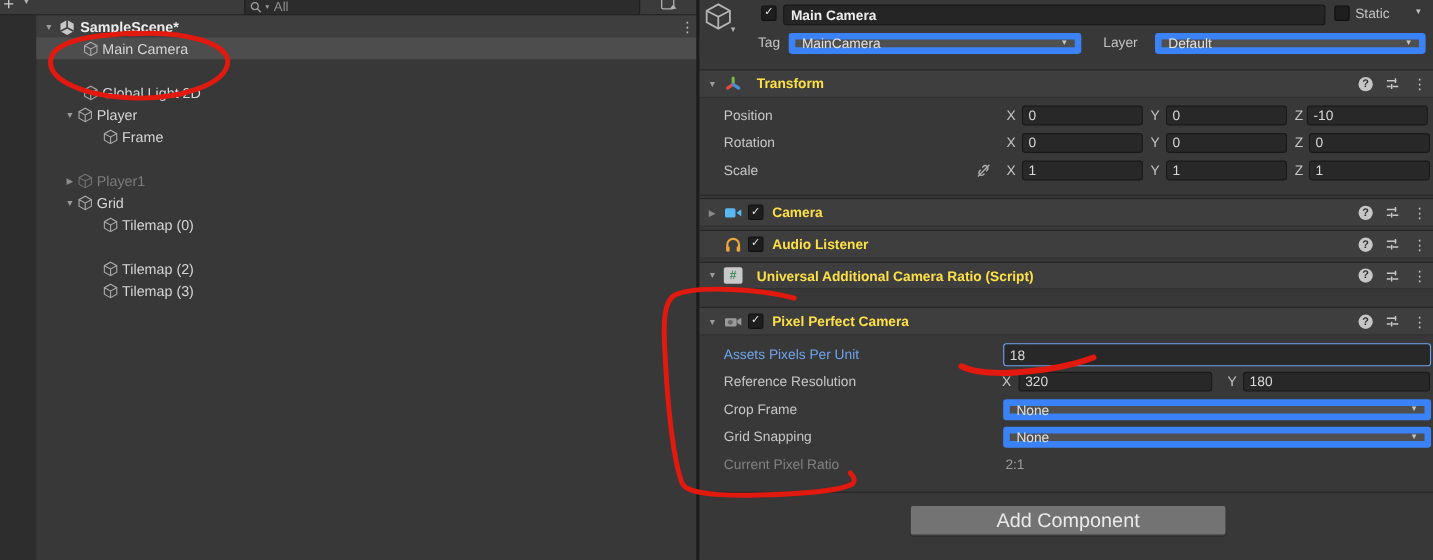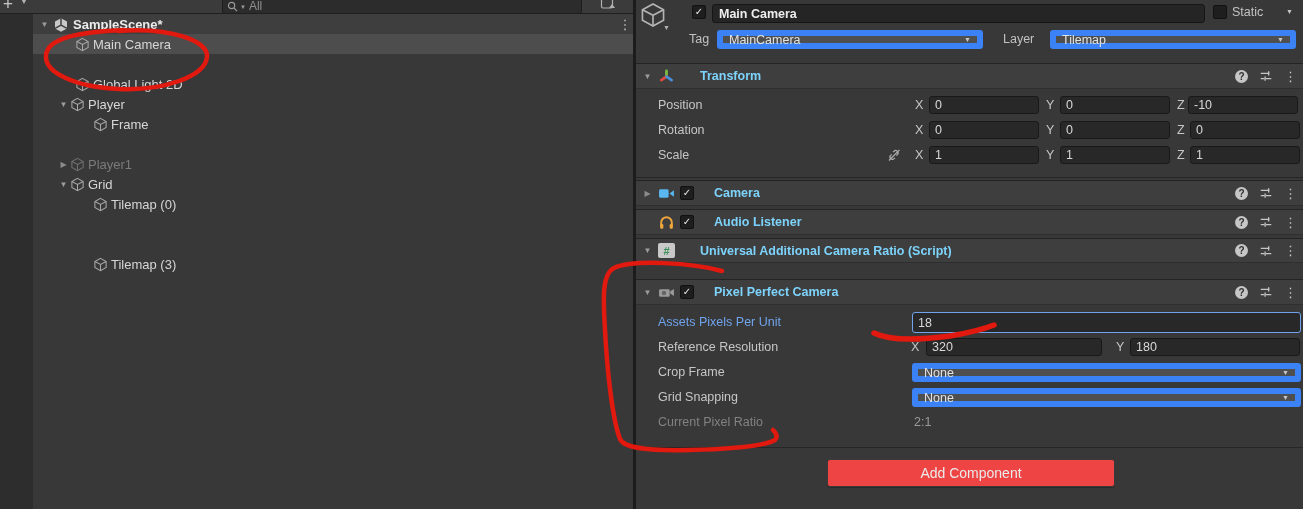--- a/index.html
+++ b/index.html
@@ -39,33 +39,33 @@
   .go-caret{position:absolute;left:27px;top:24px;font-size:7px;color:#b0b0b0;}
   .cb{width:14px;height:14px;background:#1e1e1e;border:1px solid #111;border-radius:2px;display:flex;align-items:center;justify-content:center;box-sizing:border-box;}
   .cb .check{color:#e8e8e8;font-size:10px;line-height:10px;}
   .name-input{position:absolute;left:76px;top:4px;width:493px;height:19px;background:#252525;border:1px solid #161616;border-radius:3px;color:#ededed;font-weight:700;font-size:12.5px;padding:0 6px;box-sizing:border-box;outline:none;font-family:"Liberation Sans",sans-serif;}
   .lbl{color:#c2c2c2;}
   .dd{background:#4f4f4f;border:6px solid #3b82f6;border-radius:3px;height:19px;display:flex;align-items:center;padding:0 6px;box-sizing:border-box;color:#e2e2e2;}
   .dd .dd-caret{margin-left:auto;font-size:7px;color:#c6c6c6;}
   .comp-header{position:absolute;left:0;width:667px;background:#3e3e3e;border-top:1px solid #242424;border-bottom:1px solid #2f2f2f;display:flex;align-items:center;box-sizing:border-box;}
   .comp-header .fold{margin-left:5px;}
   .comp-ic{width:17px;height:17px;margin:0 5px 0 4px;flex:0 0 17px;display:flex;align-items:center;justify-content:center;}
-  .comp-title{font-weight:700;color:#7dd3fc;margin-left:20px;font-size:12.5px;}
+  .comp-title{font-weight:700;color:#fde047;margin-left:8px;font-size:12.5px;}
   .hdr-right{position:absolute;right:6px;top:0;height:100%;display:flex;align-items:center;gap:11px;}
   .help-ic{width:13px;height:13px;border-radius:50%;background:#c6c6c6;color:#2e2e2e;font-size:10px;font-weight:700;display:flex;align-items:center;justify-content:center;}
   .kebab{color:#c6c6c6;font-size:13px;}
   .p-label{position:absolute;left:22px;color:#c6c6c6;}
   .axis{position:absolute;color:#c6c6c6;}
   .vfield{position:absolute;height:18px;background:#282828;border:1px solid #191919;border-radius:3px;color:#d8d8d8;font-size:12.5px;padding:0 5px;box-sizing:border-box;outline:none;font-family:"Liberation Sans",sans-serif;}
   .vfield.focus{border-color:#6fa3ec;}
   .blue-lbl{color:#6fa3ec;}
   .dis-lbl{color:#828282;}
   .dis-val{color:#9a9a9a;}
   .sep{position:absolute;left:0;width:667px;height:1px;background:#262626;}
-  .add-btn{position:absolute;left:191px;top:459px;width:286px;height:26px;background:#ef4444;border:1px solid #3a3a3a;border-radius:3px;color:#eaeaea;font-size:14px;display:flex;align-items:center;justify-content:center;box-shadow:0 1px 0 rgba(0,0,0,.25);}
+  .add-btn{position:absolute;left:191px;top:459px;width:286px;height:26px;background:#737373;border:1px solid #3a3a3a;border-radius:3px;color:#eaeaea;font-size:18px;display:flex;align-items:center;justify-content:center;box-shadow:0 1px 0 rgba(0,0,0,.25);}
   .anno{position:absolute;left:0;top:0;width:1303px;height:509px;pointer-events:none;z-index:40;}
 </style>
 </head>
 <body>
 
 <div class="stage">
 
   <div class="hier">
     <div class="hier-strip"></div>
 
@@ -141,20 +141,27 @@
         </svg>
       <span>Grid</span>
     </div>
     <div class="h-row ind-child" style="top:194px">
       <svg class="cube" viewBox="0 0 16 16">
           <path d="M8 1.5 14 4.8v6.4L8 14.5 2 11.2V4.8z" fill="none" stroke="#a8a8a8" stroke-width="1.1"></path>
           <path d="M2 4.8 8 8l6-3.2M8 8v6.5" fill="none" stroke="#a8a8a8" stroke-width="1.1"></path>
         </svg>
       <span>Tilemap (0)</span>
     </div>
+    <div class="h-row ind-child" style="top:234px">
+      <svg class="cube" viewBox="0 0 16 16">
+          <path d="M8 1.5 14 4.8v6.4L8 14.5 2 11.2V4.8z" fill="none" stroke="#a8a8a8" stroke-width="1.1"></path>
+          <path d="M2 4.8 8 8l6-3.2M8 8v6.5" fill="none" stroke="#a8a8a8" stroke-width="1.1"></path>
+        </svg>
+      <span>Tilemap (2)</span>
+    </div>
     <div class="h-row ind-child" style="top:254px">
       <svg class="cube" viewBox="0 0 16 16">
           <path d="M8 1.5 14 4.8v6.4L8 14.5 2 11.2V4.8z" fill="none" stroke="#a8a8a8" stroke-width="1.1"></path>
           <path d="M2 4.8 8 8l6-3.2M8 8v6.5" fill="none" stroke="#a8a8a8" stroke-width="1.1"></path>
         </svg>
       <span>Tilemap (3)</span>
     </div>
   </div>
 
   <div class="vdiv"></div>
@@ -174,21 +181,21 @@
     <span class="abs lbl" style="left:596px;top:5px">Static</span>
     <span class="abs" style="left:650px;top:8px;font-size:7px;color:#c6c6c6">▼</span>
 
     <span class="abs lbl" style="left:53px;top:32px">Tag</span>
     <div class="dd abs" style="left:81px;top:30px;width:266px">
       <span>MainCamera</span>
         <span class="dd-caret">▼</span>
     </div>
     <span class="abs lbl" style="left:367px;top:32px">Layer</span>
     <div class="dd abs" style="left:414px;top:30px;width:246px">
-      <span>Tilemap</span>
+      <span>Default</span>
         <span class="dd-caret">▼</span>
     </div>
 
     <div class="comp-header" style="top:63px;height:26px">
       <span class="fold">▼</span>
       <svg class="comp-ic" viewBox="0 0 16 16" width="15" height="15">
           <g stroke-width="2.6" stroke-linecap="round" fill="none">
             <path d="M8 8.2V2.8" stroke="#7cbb3f"></path>
             <path d="M8 8.2 3.2 11.4" stroke="#e04b3f"></path>
             <path d="M8 8.2 12.8 11.4" stroke="#4a90d9"></path>

